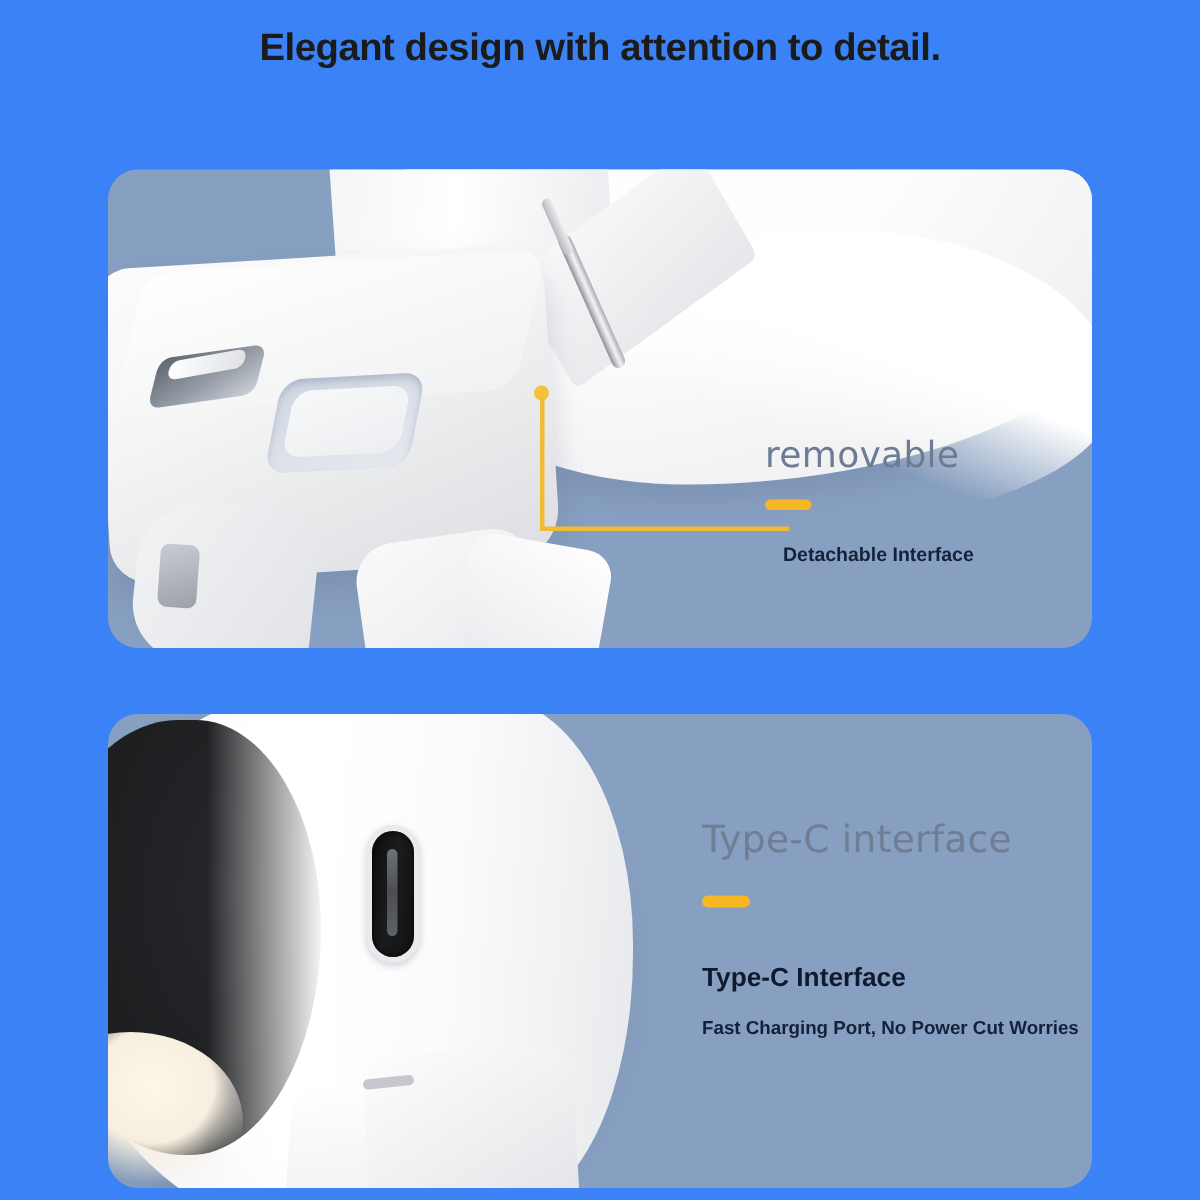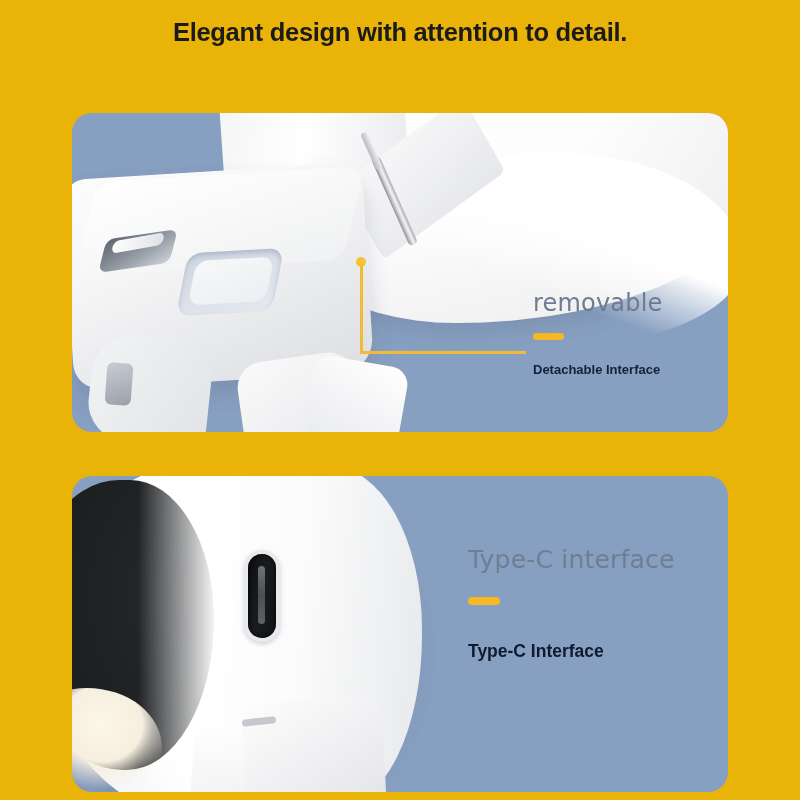--- a/index.html
+++ b/index.html
@@ -11,21 +11,21 @@
     width: 800px;
     height: 800px;
     background: #f0f0f0;
     font-family: "Liberation Sans", sans-serif;
     overflow: hidden;
   }
   .page {
     position: relative;
     width: 800px;
     height: 800px;
-    background: #eab308;
+    background: #3b82f6;
   }
 
   
   .headline {
     position: absolute;
     left: 0;
     top: 18px;
     width: 800px;
     text-align: center;
     font-size: 25.5px;
@@ -252,21 +252,21 @@
     left: 288px;
     top: 238px;
     width: 166px;
     height: 2.5px;
     background: #f0bc35;
   }
 
   
   .p1-text {
     position: absolute;
-    left: 461px;
+    left: 438px;
     top: 176px;
   }
   .ghost-label {
     font-size: 24px;
     color: #6d7c94;
     letter-spacing: 0.2px;
     font-family: "DejaVu Sans", sans-serif;
     white-space: nowrap;
   }
   .dash {
@@ -275,20 +275,21 @@
     height: 7px;
     border-radius: 4px;
     background: #f5b724;
   }
   .solid-title {
     font-size: 13px;
     font-weight: bold;
     color: #14213a;
     white-space: nowrap;
     font-family: "Liberation Sans", sans-serif;
+    margin-left: 12px;
   }
 
   
   .p2-body {
     position: absolute;
     left: -30px;
     top: -16px;
     width: 370px;
     height: 360px;
     background:
@@ -484,16 +485,17 @@
       <div class="p2-port-tongue"></div>
       <div class="p2-base-2"></div>
       <div class="p2-base"></div>
       <div class="p2-base-gap"></div>
     </div>
 
     <div class="p2-text">
       <div class="ghost-label-lg">Type-C interface</div>
       <div class="dash-lg"></div>
       <div class="p2-title">Type-C Interface</div>
+      <div class="p2-sub">Fast Charging Port, No Power Cut Worries</div>
     </div>
   </div>
 
 </div>
 
 </body></html>

